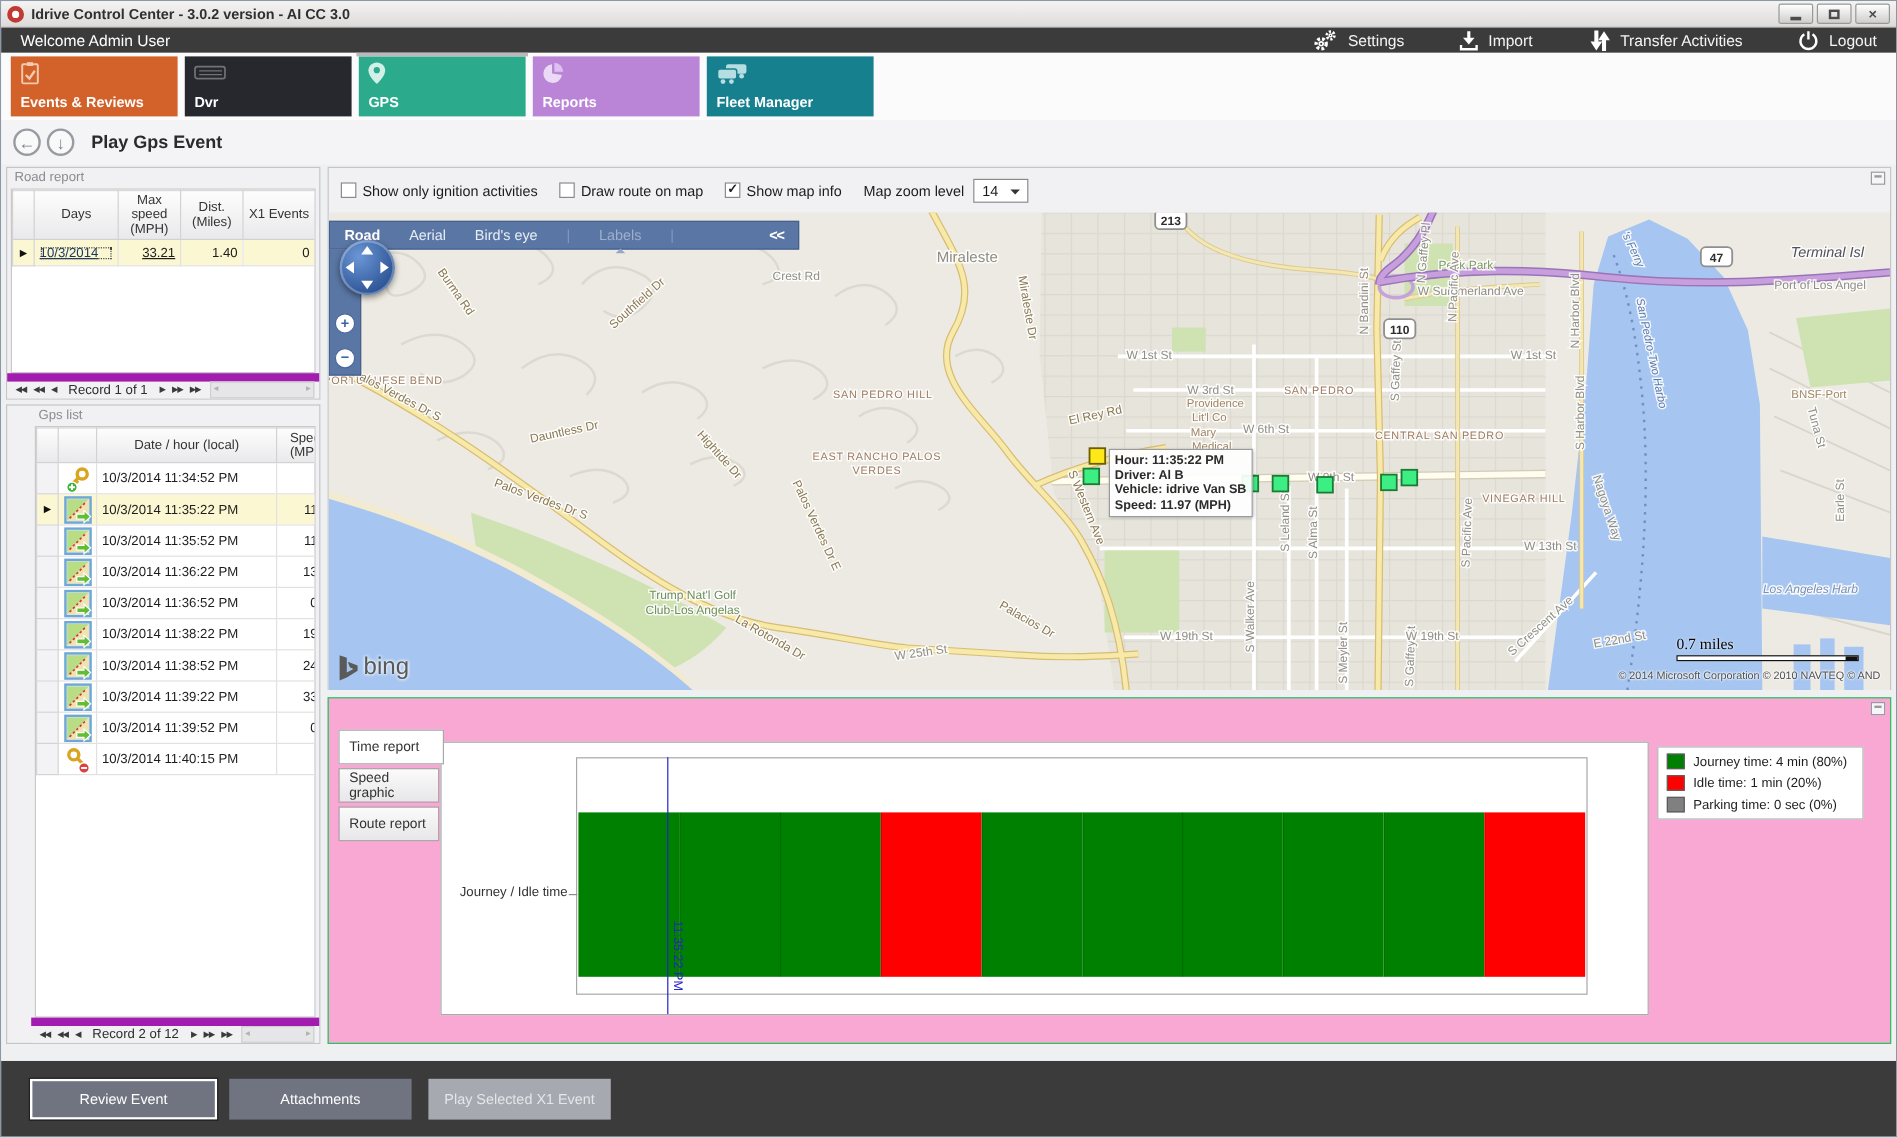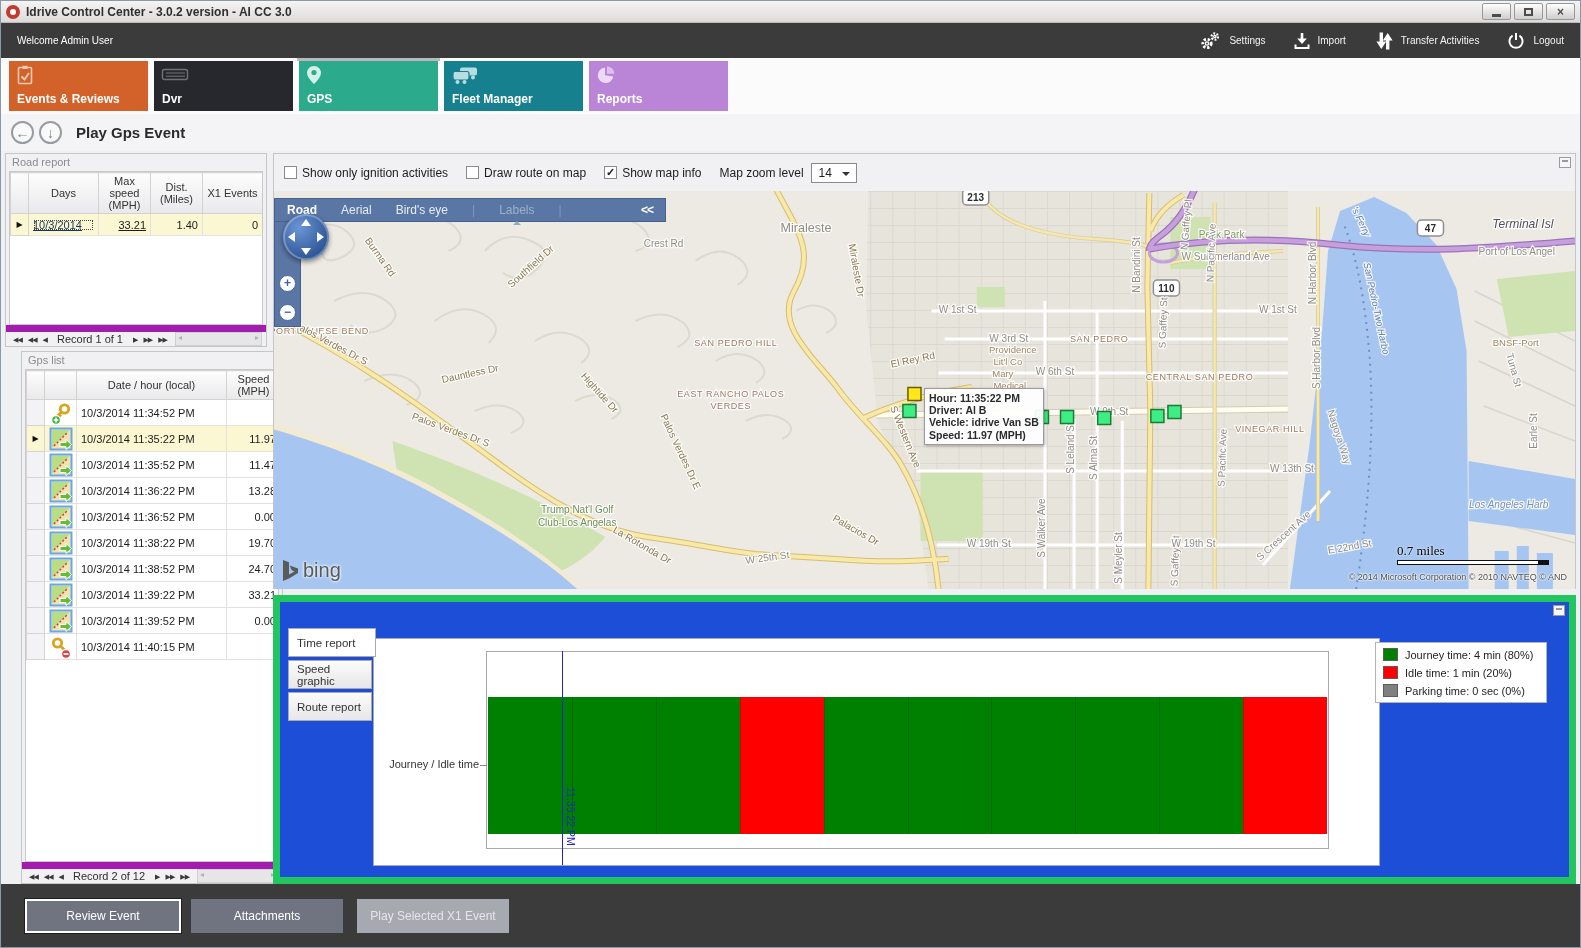--- a/index.html
+++ b/index.html
@@ -14,43 +14,43 @@
 .titlebar { height:22px; background:linear-gradient(#f5f4f3,#dcdbd9); display:flex; align-items:center; padding:0 5px; border-bottom:1px solid #bcbab8; flex:0 0 auto; }
 .app-icon { width:14px; height:14px; border-radius:50%; border:4px solid #c03a32; background:#fff; }
 .title-text { font-size:12px; font-weight:bold; color:#2f2f2f; margin-left:6px; }
 .win-controls { margin-left:auto; display:flex; gap:3px; }
 .win-btn { width:29px; height:17px; border:1px solid #989898; border-radius:2px; background:linear-gradient(#fefefe,#cfcecd); display:flex; align-items:center; justify-content:center; }
 .glyph-min { width:9px; height:3px; background:#4c4c4c; margin-top:7px; }
 .glyph-max { width:9px; height:8px; border:2px solid #4c4c4c; }
 .glyph-close { font-size:12px; font-weight:bold; color:#4c4c4c; line-height:10px; }
 
 
-.topbar { height:35px; background:#3b3b3c; color:#fff; display:flex; align-items:center; padding:0 16px; font-size:10px; flex:0 0 auto; }
-.tb-actions { margin-left:auto; display:flex; gap:28px; align-items:center; }
+.topbar { height:21px; background:#3b3b3c; color:#fff; display:flex; align-items:center; padding:0 16px; font-size:13px; flex:0 0 auto; }
+.tb-actions { margin-left:auto; display:flex; gap:46px; align-items:center; }
 .tb-action { display:flex; align-items:center; gap:8px; color:#f4f4f4; }
 .tb-ic svg { display:block; }
 
 
 .tiles { height:56px; background:#fbfbfc; display:flex; gap:6px; padding:3px 0 3px 8px; flex:0 0 auto; }
 .tile { width:139px; height:50px; position:relative; color:#fff; }
 .tile .t-icon { position:absolute; left:7px; top:4px; opacity:.92; }
 .tile .t-label { position:absolute; left:8px; bottom:5px; font-size:12px; font-weight:bold; white-space:nowrap; }
 .tile.sel::before { content:""; position:absolute; left:-2px; right:-2px; top:-3px; height:3px; background:#b9b9bb; }
 
 
 .breadcrumb { height:37px; background:#f4f4f6; display:flex; align-items:center; padding-left:10px; gap:5px; flex:0 0 auto; }
 .circ-btn { width:23px; height:23px; border-radius:50%; border:2px solid #989ba1; background:#f9f9fa; color:#7d8085; display:flex; align-items:center; justify-content:center; font-size:14px; line-height:1; }
 .page-title { margin-left:9px; font-size:15px; font-weight:bold; color:#2b2b2b; }
 
 
 .workspace { position:relative; flex:1; background:#eef0f2; }
 .groupbox { position:absolute; border:1px solid #c6c6c8; background:#f1f1f3; display:flex; flex-direction:column; }
 .gb-title { font-size:11px; color:#8c8c8e; padding:2px 6px 3px; }
 .info-panel { left:4px; top:2px; width:262px; height:194px; }
-.gps-panel  { left:20px; top:200px; width:262px; height:533px; }
+.gps-panel  { left:4px; top:200px; width:262px; height:533px;padding-left:20px; }
 .table-wrap { flex:1; background:#fff; border:1px solid #c9c9cb; margin:0 3px; overflow:hidden; }
 table { border-collapse:collapse; width:100%; font-size:11px; color:#1d1d1d; table-layout:fixed; }
 th { background:linear-gradient(#fdfdfd,#e9e9eb); border:1px solid #d4d2d0; font-weight:normal; color:#333; padding:2px 1px; }
 td { border:1px solid #e3e1df; padding:2px 4px; height:22px; overflow:hidden; white-space:nowrap; }
 td.num { text-align:right; }
 tr.sel td { background:#fbf7d3; }
 td.selc { background:#f3f2f4; border-color:#d6d4d2; text-align:center; font-size:8px; color:#111; padding:0; }
 .cell-link { text-decoration:underline; color:#16365f; outline:1px dotted #444; outline-offset:-2px; display:block; }
 .u { text-decoration:underline; }
 .ic-cell { padding:0 2px; text-align:center; }
@@ -112,21 +112,21 @@
 .bing-logo { position:absolute; left:8px; bottom:7px; display:flex; align-items:center; gap:4px; font-size:20px; color:#595959; text-shadow:0 0 3px #fff, 0 0 3px #fff; }
 .map-scale { position:absolute; right:26px; bottom:24px; width:152px; font-family:"Liberation Serif",serif; font-size:13px; color:#000000; text-shadow:0 0 2px #fff; }
 .scalebar { height:5px; border:1px solid #111; background:#fff; margin-top:1px; position:relative; }
 .scalebar::after { content:""; position:absolute; right:0; top:0; bottom:0; width:10px; background:#111; }
 .map-copyright { position:absolute; right:8px; bottom:7px; font-size:9px; color:#4f4f4f; text-shadow:0 0 2px #fff,0 0 2px #fff,0 0 2px #fff; }
 
 .panel-collapse { position:absolute; right:4px; top:3px; width:12px; height:11px; border:1px solid #9a9aa0; background:#f6f6f8; }
 .panel-collapse::after { content:""; position:absolute; left:2px; top:2px; right:2px; height:2px; background:#9a9aa0; }
 
 
-.chart-panel { position:absolute; left:272px; top:444px; width:1303px; height:289px; border:7px solid #22c55e; background:#1d4ed8; }
+.chart-panel { position:absolute; left:272px; top:444px; width:1303px; height:289px; border:1px solid #22c55e; background:#f9a8d4; }
 .vtabs { position:absolute; left:8px; top:26px; width:84px; }
 .vtab { height:29px; border:1px solid #a9a9ab; background:linear-gradient(#fbfbfb,#e7e7e9); display:flex; align-items:center; padding-left:8px; font-size:11.5px; color:#333; margin-bottom:3px; position:relative; width:84px; }
 .vtab.active { background:#fff; width:88px; z-index:3; }
 .chart-box { position:absolute; left:93px; top:36px; width:1007px; height:228px; background:#fff; border:1px solid #a9a9ab; }
 .axis-frame { position:absolute; left:112px; top:12px; width:843px; height:198px; border:1px solid #a9a9ab; }
 .axis-frame::before { content:""; position:absolute; left:-7px; top:113px; width:7px; height:1px; background:#8a8a8a; }
 .bar-row { position:absolute; left:1px; right:1px; top:45px; height:137px; display:flex; }
 .seg { flex:1; }
 .seg + .seg { box-shadow:inset 1px 0 0 rgba(0,0,0,.16); }
 .row-label { position:absolute; left:0; top:119px; width:105px; text-align:right; font-size:11px; color:#333; }
@@ -237,41 +237,41 @@
           </svg></span>
         <span class="t-label">Dvr</span>
       </div>
       <div class="tile sel" style="background: rgb(43, 170, 140);">
         <span class="t-icon"><svg width="16" height="20" viewBox="0 0 16 20">
             <path d="M8 1 C11.9 1 15 4 15 7.8 C15 13 8 19 8 19 C8 19 1 13 1 7.8 C1 4 4.1 1 8 1 Z" fill="#eafaf4" opacity=".95"></path>
             <circle cx="8" cy="7.5" r="2.6" fill="#2baa8c"></circle>
           </svg></span>
         <span class="t-label">GPS</span>
       </div>
+      <div class="tile" style="background: rgb(187, 133, 215);">
+        <span class="t-icon"><svg width="20" height="20" viewBox="0 0 20 20">
+            <g fill="#f2e6fa" opacity=".95">
+              <path d="M9 2.5 A7.8 7.8 0 1 0 17.3 11.5 L9 10.3 Z"></path>
+              <path d="M11 1.2 A7.8 7.8 0 0 1 18.4 8.8 L11 8.8 Z" opacity=".7"></path>
+            </g>
+          </svg></span>
+        <span class="t-label">Reports</span>
+      </div>
       <div class="tile" style="background: rgb(23, 128, 143);">
         <span class="t-icon"><svg width="28" height="20" viewBox="0 0 28 20">
             <g fill="#d7f0f2" opacity=".9">
               <rect x="9" y="2.5" width="17" height="8" rx="2"></rect>
               <circle cx="13" cy="12.5" r="2"></circle>
               <circle cx="22" cy="12.5" r="2"></circle>
               <rect x="2" y="6.5" width="16" height="8.5" rx="2" stroke="#17808f" stroke-width="1.2"></rect>
               <circle cx="6.5" cy="17" r="2"></circle>
               <circle cx="13.5" cy="17" r="2"></circle>
             </g>
           </svg></span>
         <span class="t-label">Fleet Manager</span>
-      </div>
-      <div class="tile" style="background: rgb(187, 133, 215);">
-        <span class="t-icon"><svg width="20" height="20" viewBox="0 0 20 20">
-            <g fill="#f2e6fa" opacity=".95">
-              <path d="M9 2.5 A7.8 7.8 0 1 0 17.3 11.5 L9 10.3 Z"></path>
-              <path d="M11 1.2 A7.8 7.8 0 0 1 18.4 8.8 L11 8.8 Z" opacity=".7"></path>
-            </g>
-          </svg></span>
-        <span class="t-label">Reports</span>
       </div>
     </div>
 
   <div class="breadcrumb">
     <div class="circ-btn">
         <span>←</span>
       </div>
     <div class="circ-btn">
         <span>↓</span>
       </div>

